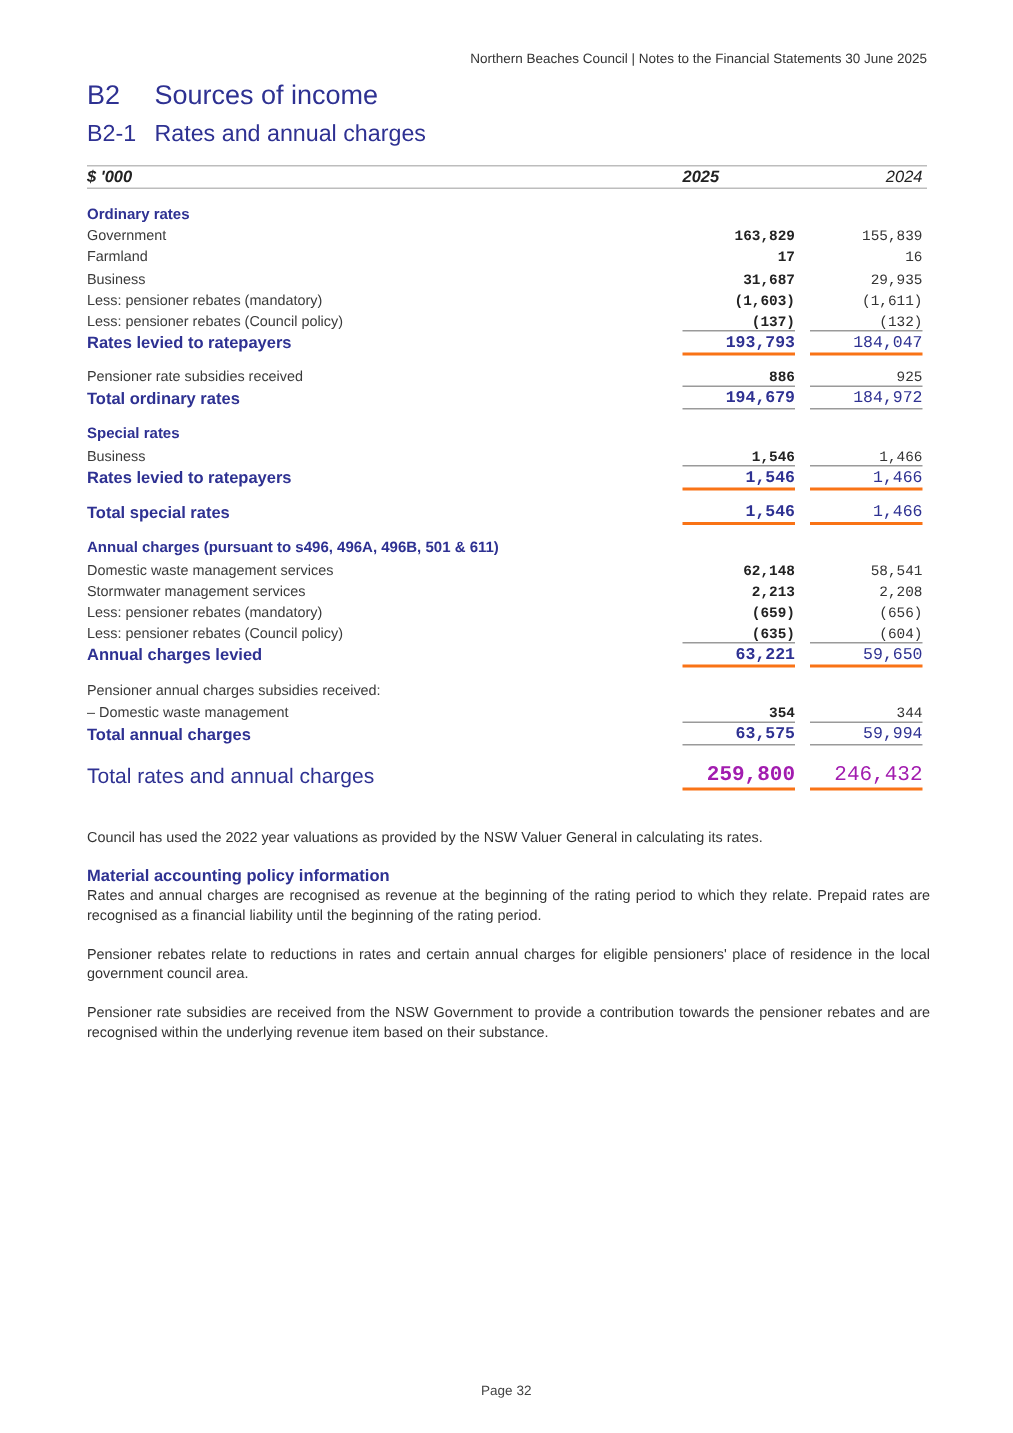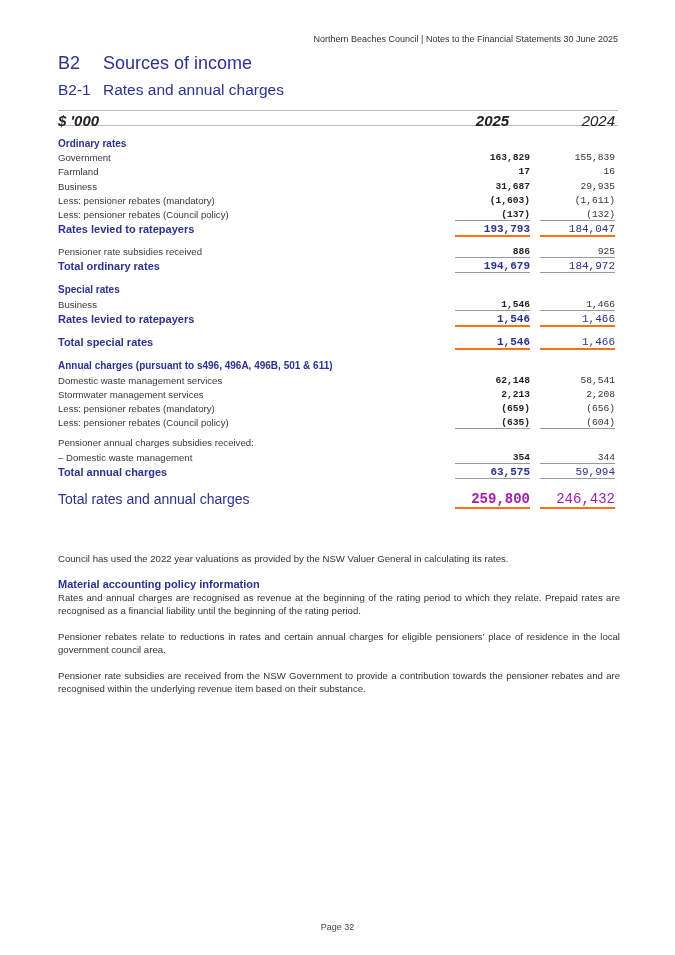--- a/index.html
+++ b/index.html
@@ -3,21 +3,21 @@
 <meta charset="utf-8">
 <style>
   html, body { margin:0; padding:0; background:#ffffff; }
   body { width:675px; height:955px; position:relative; font-family:"Liberation Sans", sans-serif; color:#3a3a3a; overflow:hidden; }
   .page-header { position:absolute; right:57px; top:34px; font-size:9px; color:#333; }
   .h1 { position:absolute; left:58px; top:53px; font-size:18px; color:#2e3192; }
   .h1 .num { display:inline-block; width:45px; }
   .h2 { position:absolute; left:58px; top:81px; font-size:15.5px; color:#2e3192; }
   .h2 .num { display:inline-block; width:45px; }
   .table { position:absolute; left:58px; top:110px; width:560px; }
-  .thead { height:14px; border-top:1px solid #bdbdbd; border-bottom:1px solid #bdbdbd; position:relative; font-size:15px; font-style:italic; color:#222; }
+  .thead { height:14px; border-top:1px solid #bdbdbd; border-bottom:1px solid #bdbdbd; position:relative; font-size:11px; font-style:italic; color:#222; }
   .thead span { position:absolute; top:1px; }
   .row { position:relative; height:14.2px; font-size:9.6px; }
   .row .label { position:absolute; left:0; top:0; white-space:nowrap; }
   .row .v { position:absolute; top:0; text-align:right; width:75px;font-family:Liberation Mono, monospace; }
   .row .v25 { left:397px; font-weight:bold; color:#222; }
   .row .v24 { left:482px; color:#333; }
   .row.sec .label { color:#2e3192; font-weight:bold; font-size:10px; }
   .row.tot .label { color:#2e3192; font-weight:bold; font-size:11px; }
   .row.tot .v { color:#2e3192; font-size:11px; }
   .row.tot .v25 { font-weight:bold; }
@@ -35,21 +35,21 @@
 <body>
 
 <div class="page-header">Northern Beaches Council | Notes to the Financial Statements 30 June 2025</div>
 
 <div class="h1"><span class="num">B2</span><span>Sources of income</span></div>
 <div class="h2"><span class="num">B2-1</span><span>Rates and annual charges</span></div>
 
 <div class="table">
   <div class="thead">
     <span style="left:0;font-weight:bold;">$ '000</span>
-    <span style="left:397px;width:75px;text-align:center;font-weight:bold;">2025</span>
+    <span style="left:397px;width:75px;text-align:left;font-weight:bold;">2025</span>
     <span style="left:482px;width:75px;text-align:right;">2024</span>
   </div>
   <div class="gap" style="height:12px"></div>
 
   <div class="row sec">
       <span class="label">Ordinary rates</span>
     </div>
   <div class="row">
       <span class="label">Government</span>
       <span class="v v25">163,829</span>
@@ -130,20 +130,25 @@
   <div class="row">
       <span class="label">Less: pensioner rebates (mandatory)</span>
       <span class="v v25">(659)</span>
       <span class="v v24">(656)</span>
     </div>
   <div class="row ul">
       <span class="label">Less: pensioner rebates (Council policy)</span>
       <span class="v v25">(635)</span>
       <span class="v v24">(604)</span>
     </div>
+  <div class="row tot dl" style="height:17px;padding-top:1px">
+      <span class="label">Annual charges levied</span>
+      <span class="v v25">63,221</span>
+      <span class="v v24">59,650</span>
+    </div>
   <div class="gap" style="height:6px"></div>
   <div class="row">
       <span class="label">Pensioner annual charges subsidies received:</span>
     </div>
   <div class="row ul">
       <span class="label">– Domestic waste management</span>
       <span class="v v25">354</span>
       <span class="v v24">344</span>
     </div>
   <div class="row tot ul" style="height:17px;padding-top:1px">

